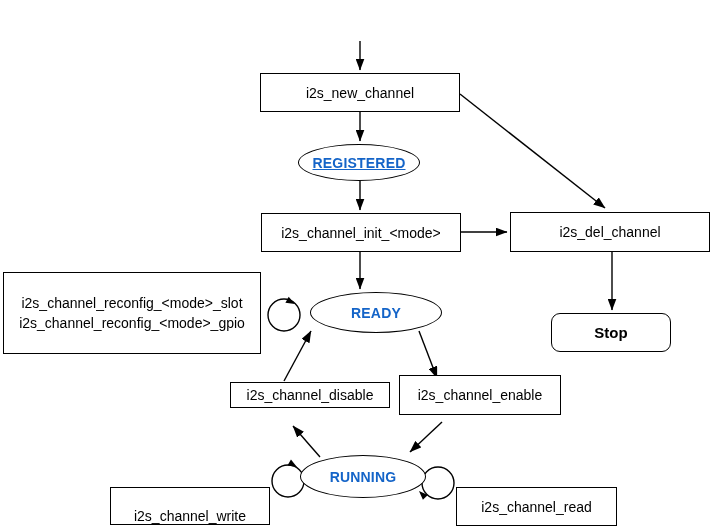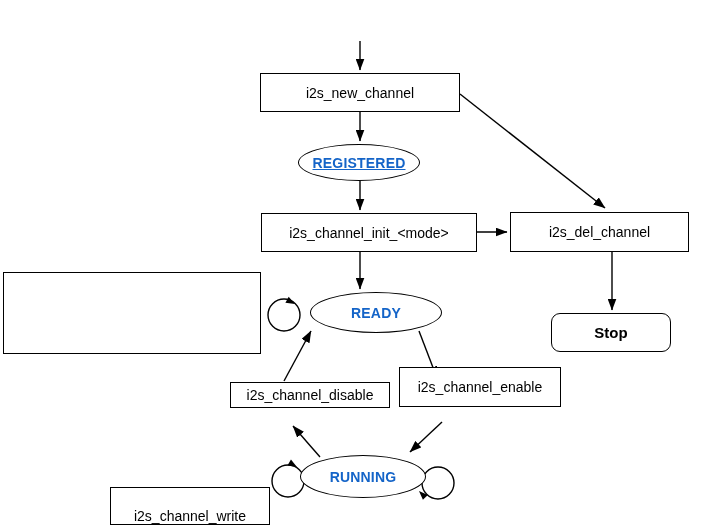--- a/index.html
+++ b/index.html
@@ -85,49 +85,54 @@
 
 
   <div class="node" style="left:260px; top:73px; width:200px; height:39px;">
     <span>i2s_new_channel</span>
   </div>
 
   <div class="node state" style="left:298px; top:144px; width:122px; height:37px;text-decoration:underline;">
     <span>REGISTERED</span>
   </div>
 
-  <div class="node" style="left:261px; top:213px; width:216px; height:39px;">
+  <div class="node" style="left:261px; top:213px; width:200px; height:39px;">
     <span>i2s_channel_init_&lt;mode&gt;</span>
   </div>
 
-  <div class="node" style="left:510px; top:212px; width:179px; height:40px;">
+  <div class="node" style="left:510px; top:212px; width:200px; height:40px;">
     <span>i2s_del_channel</span>
   </div>
 
   <div class="node terminal" style="left:551px; top:313px; width:120px; height:39px;text-align:center;">
     <span>Stop</span>
   </div>
 
   <div class="node state" style="left:310px; top:292px; width:132px; height:41px;">
     <span>READY</span>
   </div>
 
   <div class="node multiline" style="left:3px; top:272px; width:258px; height:82px;">
+    <span>i2s_channel_reconfig_&lt;mode&gt;_slot</span>
+    <span>i2s_channel_reconfig_&lt;mode&gt;_gpio</span>
   </div>
 
   <div class="node" style="left:182px; top:382px; width:160px; height:26px;margin-left:48px;">
     <span>i2s_channel_disable</span>
   </div>
 
-  <div class="node" style="left:399px; top:367px; width:162px; height:40px;">
+  <div class="node" style="left:399px; top:375px; width:162px; height:40px;">
     <span>i2s_channel_enable</span>
   </div>
 
   <div class="node state" style="left:300px; top:455px; width:126px; height:43px;">
     <span>RUNNING</span>
   </div>
 
   <div class="node" style="left:110px; top:487px; width:160px; height:38px;align-items:flex-end;">
     <span>i2s_channel_write</span>
   </div>
 
+  <div class="node" style="left:456px; top:487px; width:161px; height:39px;">
+    <span>i2s_channel_read</span>
+  </div>
 
 </div>
 
 </body></html>

